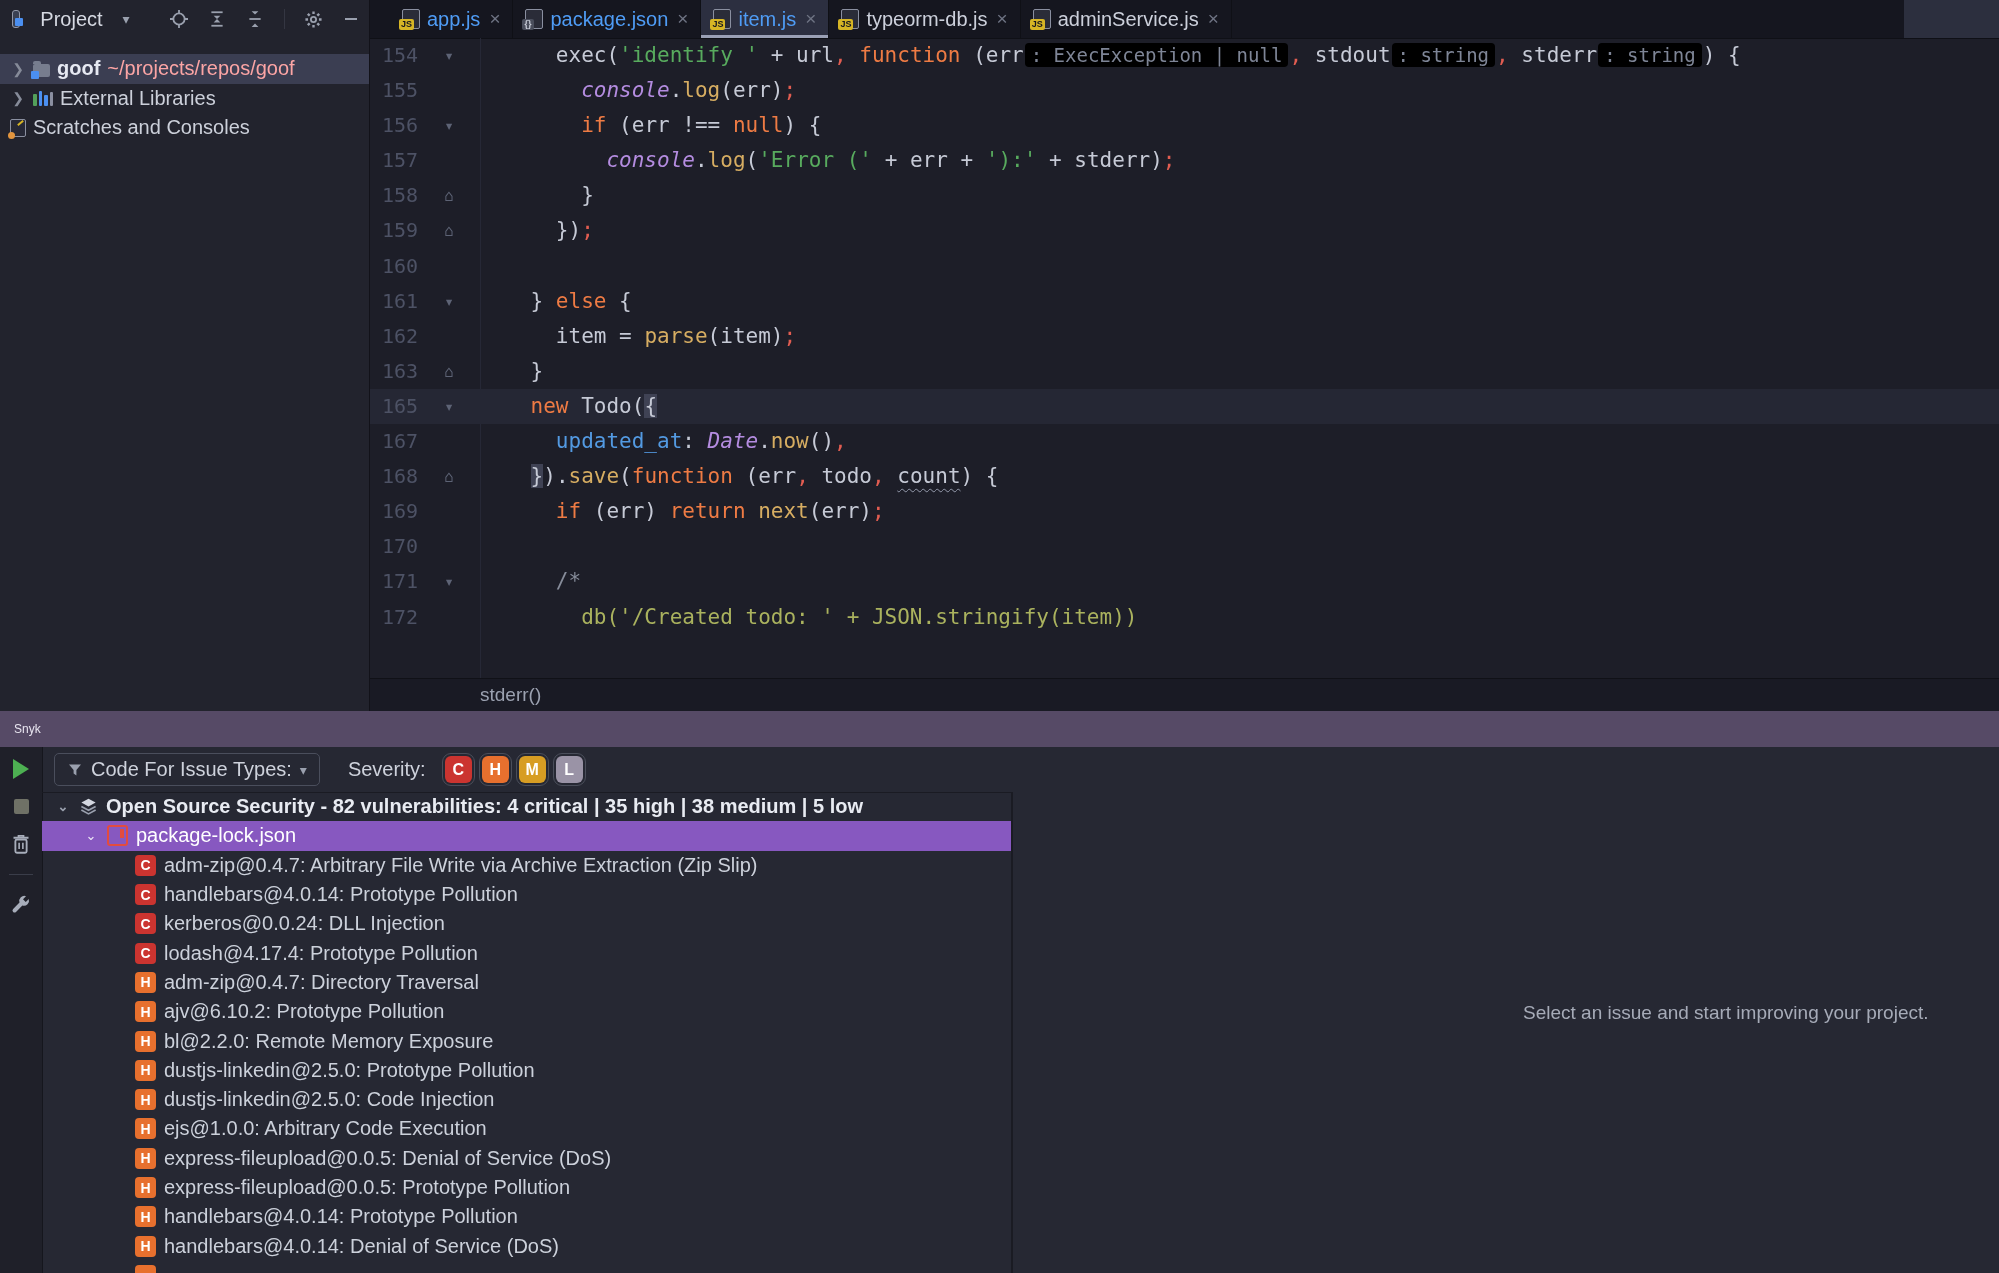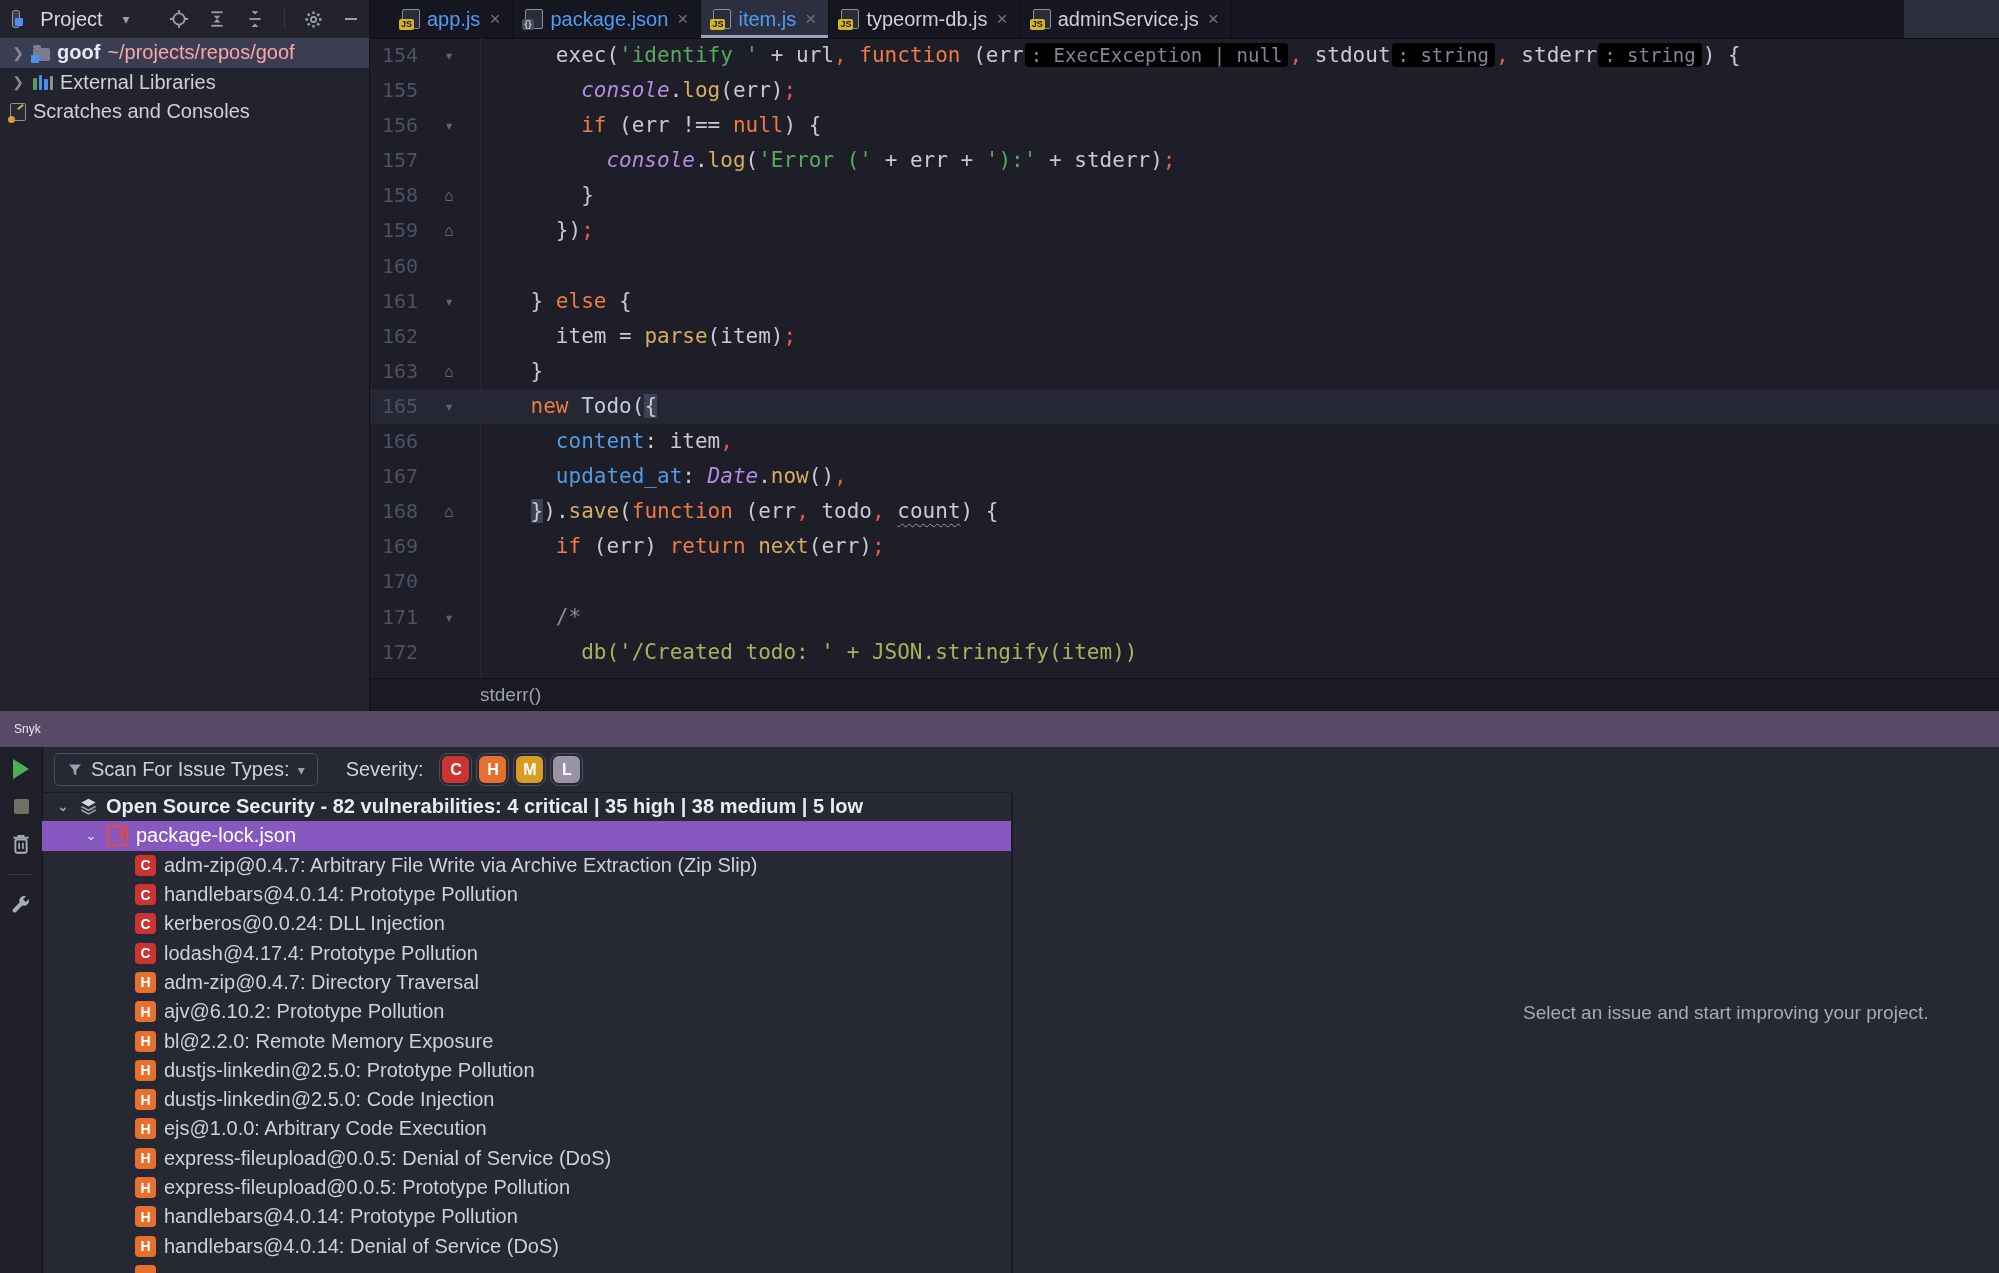--- a/index.html
+++ b/index.html
@@ -2,21 +2,21 @@
 <html><head>
 <meta charset="utf-8">
 <style>
   html,body{margin:0;padding:0;background:#14151c;}
   #app{position:relative;width:1999px;height:1273px;overflow:hidden;
        background:#1d1e28;font-family:"Liberation Sans",sans-serif;
        -webkit-font-smoothing:antialiased;color:#c6cad6;}
   
   #project-panel{position:absolute;left:0;top:0;width:369px;height:711px;
        background:#22232d;border-right:1px solid #121219;}
-  #project-header{height:38px;display:flex;align-items:center;padding:0 10px 0 12px;gap:20px;}
+  #project-header{height:38px;display:flex;align-items:center;padding:0 10px 16px 12px;gap:20px;}
   #project-header .title{font-size:20px;color:#d6d9e2;}
   #project-header .spacer{flex:1}
   .hicon{width:20px;height:20px;display:flex;align-items:center;justify-content:center;color:#9aa0ae;}
   .hsep{width:1px;height:20px;background:#343642;}
   .proj-icon{width:18px;height:16px;border-radius:3px;background:#3a4052;position:relative;border:1.5px solid #9298a8;}
   .proj-icon i{position:absolute;left:1.5px;bottom:1.5px;width:8px;height:8px;background:#4b8ff0;border-radius:1px;}
   .trow{height:29.5px;display:flex;align-items:center;font-size:20px;gap:7px;padding-left:10px;color:#ccd0da;}
   .trow.selected{background:#3b3e52;}
   .tchev{width:16px;color:#868b99;font-size:14px;text-align:center;}
   .tpath{color:#fca5a5;}
@@ -260,25 +260,20 @@
           <span class="cnum">163</span>
           <span class="cfold">⌂</span>
           <span class="ctext"><span class="tk-d">    }</span></span>
         </div>
         <div class="crow cur">
           <span class="cnum">165</span>
           <span class="cfold">▾</span>
           <span class="ctext"><span class="tk-d">    </span><span class="tk-k">new</span><span class="tk-d"> Todo(</span><span class="tk-b">{</span></span>
         </div>
         <div class="crow">
-          <span class="cnum">166</span>
-          <span class="cfold"></span>
-          <span class="ctext"><span class="tk-d">      </span><span class="tk-pr">content</span><span class="tk-d">: item</span><span class="tk-p">,</span></span>
-        </div>
-        <div class="crow">
           <span class="cnum">167</span>
           <span class="cfold"></span>
           <span class="ctext"><span class="tk-d">      </span><span class="tk-pr">updated_at</span><span class="tk-d">: </span><span class="tk-o">Date</span><span class="tk-d">.</span><span class="tk-f">now</span><span class="tk-d">()</span><span class="tk-p">,</span></span>
         </div>
         <div class="crow">
           <span class="cnum">168</span>
           <span class="cfold">⌂</span>
           <span class="ctext"><span class="tk-d">    </span><span class="tk-b">}</span><span class="tk-d">).</span><span class="tk-f">save</span><span class="tk-d">(</span><span class="tk-k">function</span><span class="tk-d"> (err</span><span class="tk-p">,</span><span class="tk-d"> todo</span><span class="tk-p">,</span><span class="tk-d"> </span><span class="tk-u">count</span><span class="tk-d">) {</span></span>
         </div>
         <div class="crow">
@@ -332,21 +327,21 @@
     </div>
 
     <div id="snyk-main">
       <div id="snyk-toolbar">
         <div id="filter-btn">
           <span>
             <svg width="16" height="16" viewBox="0 0 16 16">
                 <path d="M2 2.5h12L9.4 8v5.5L6.6 11.6V8z" fill="#9aa0ae"></path>
               </svg>
           </span>
-          <span>Scan For Issue Types:</span>
+          <span>Code For Issue Types:</span>
           <span class="caret">▾</span>
         </div>
         <span id="sev-label">Severity:</span>
         <span id="sev-chips" style="display:flex;">
             <span class="sev-chip" style="background: rgb(203, 52, 48);">C</span>
             <span class="sev-chip" style="background: rgb(231, 112, 46);">H</span>
             <span class="sev-chip" style="background: rgb(215, 157, 35);">M</span>
             <span class="sev-chip" style="background: rgb(154, 147, 166);">L</span>
           </span>
       </div>

